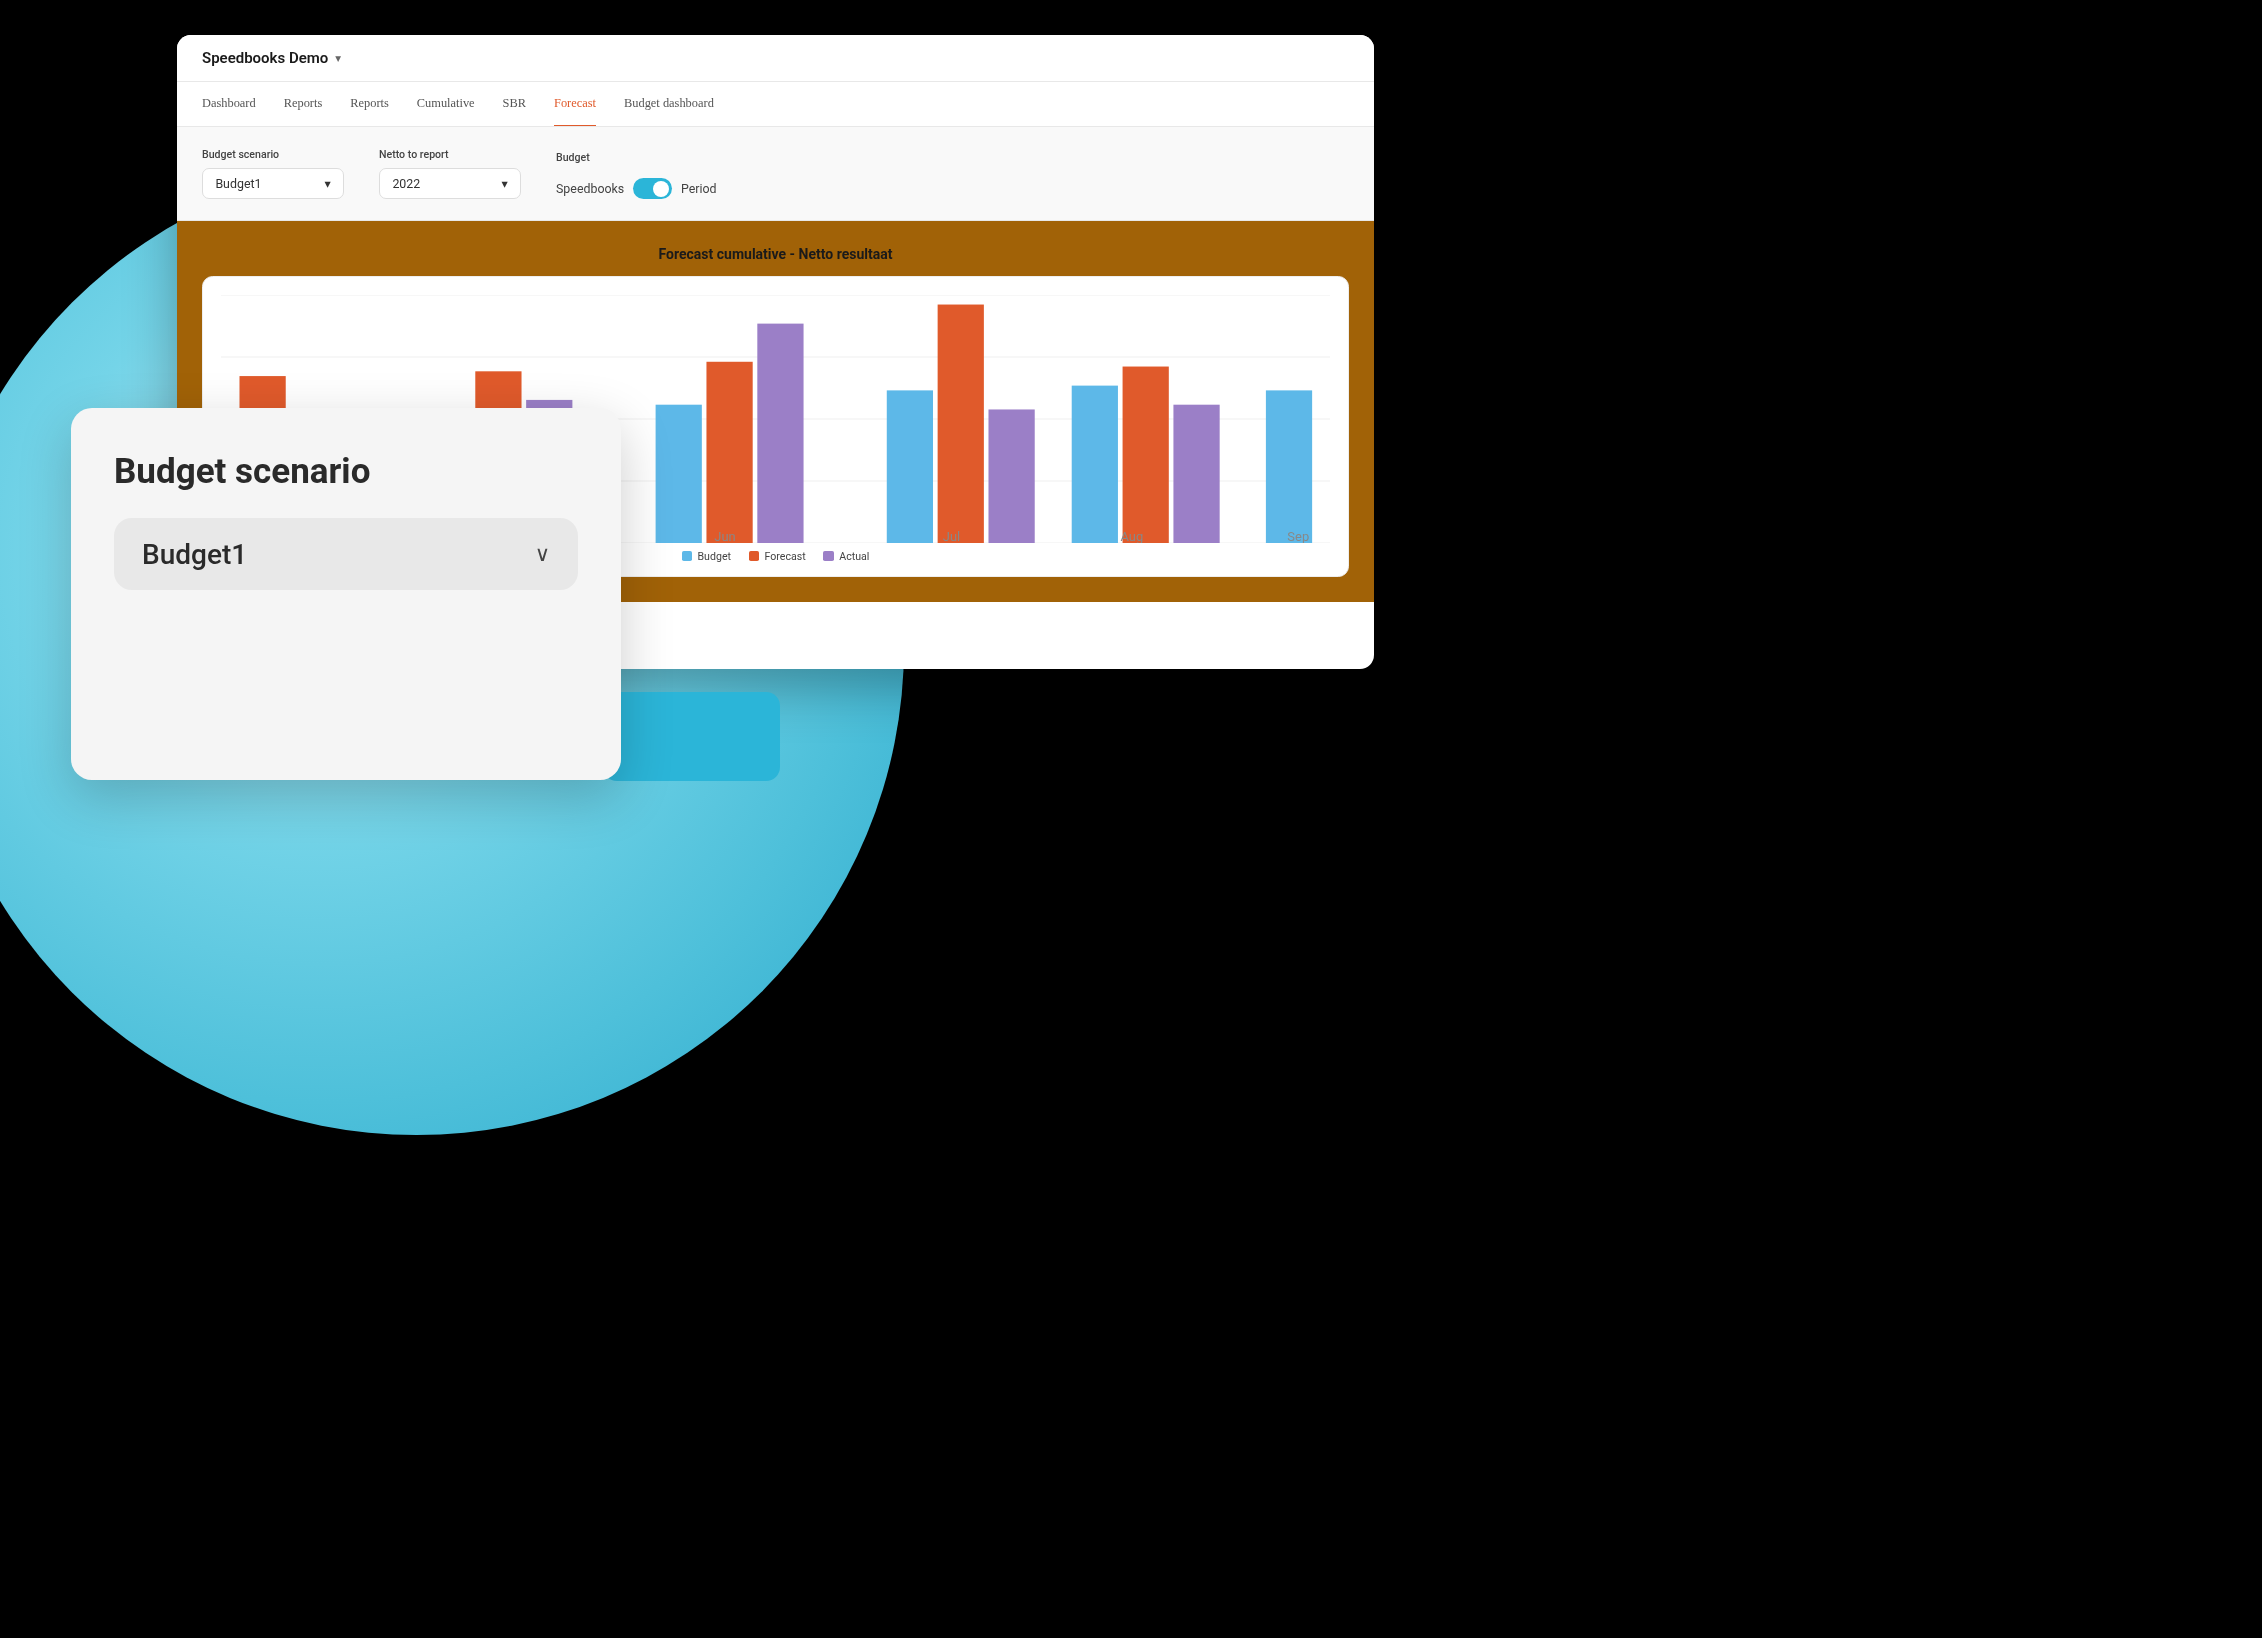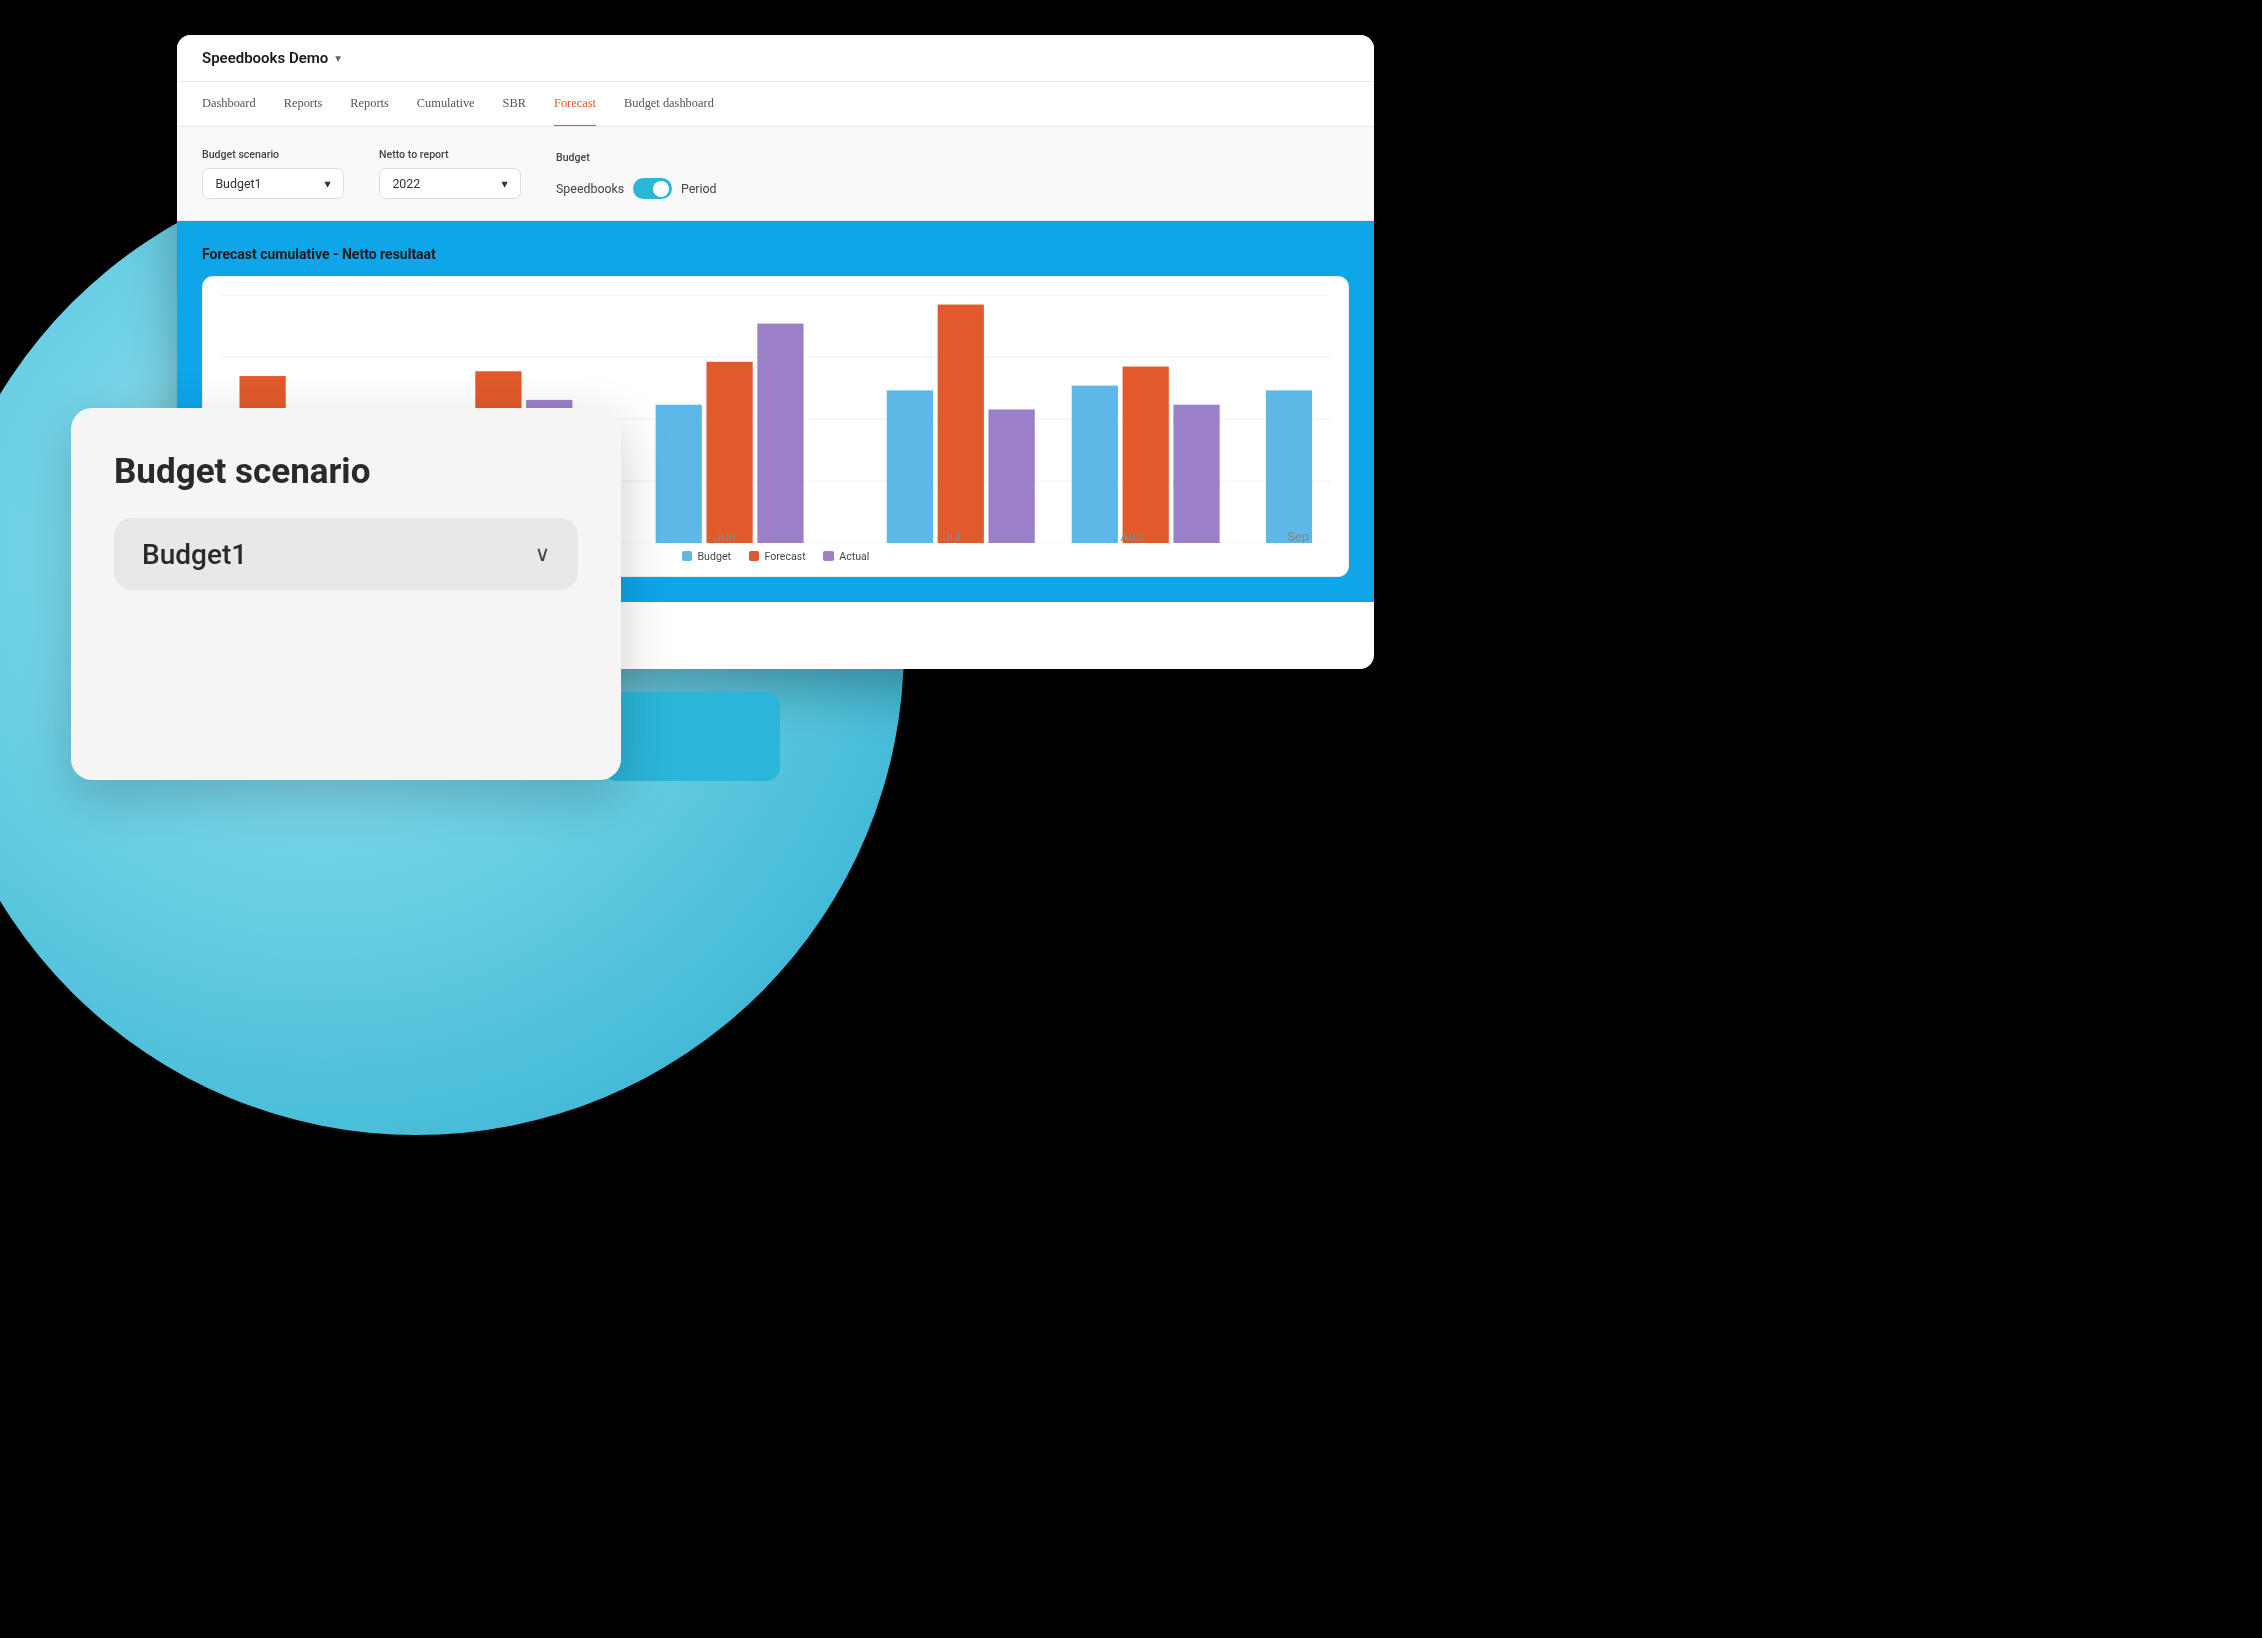--- a/index.html
+++ b/index.html
@@ -148,21 +148,22 @@
       top: 2.7px;
       width: 16px;
       height: 16px;
       background: #fff;
       border-radius: 50%;
     }
 
     
     .main-content {
       padding: 25px;
-      background: #0ea5e9;
+      background: #a16207;
+      text-align: center;
     }
 
     .chart-title {
       font-size: 14px;
       font-weight: 700;
       color: #1a1a1a;
       margin-bottom: 14px;
     }
 
     .chart-container {

